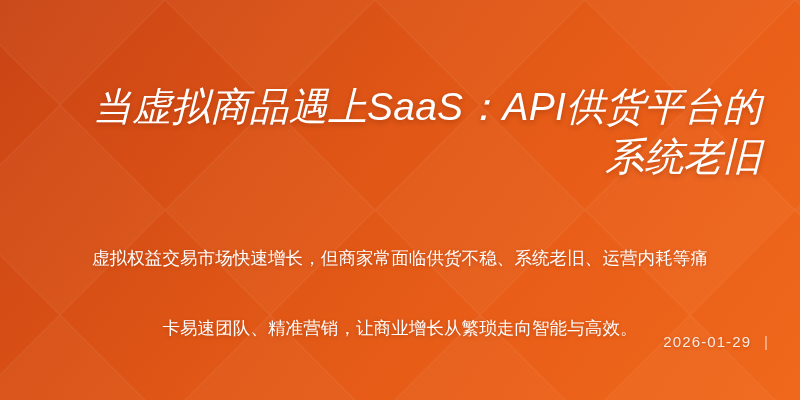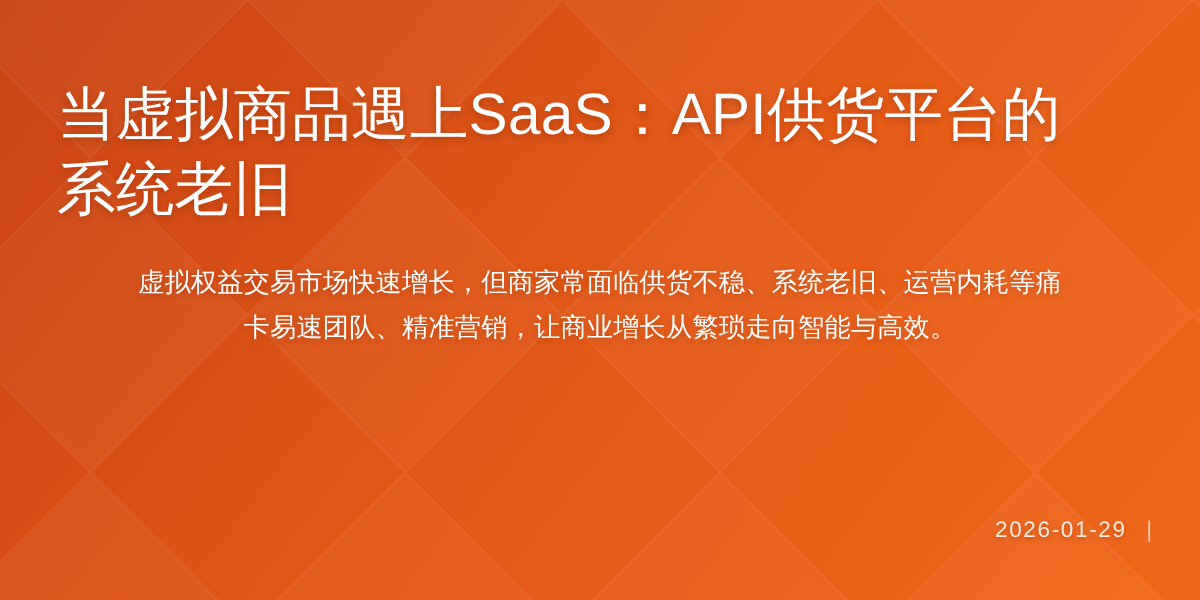--- a/index.html
+++ b/index.html
@@ -33,23 +33,24 @@
   #content {
     position: absolute;
     inset: 0;
     display: flex;
     flex-direction: column;
     align-items: center;
     z-index: 3;
   }
 
   .title-block {
-    margin-top: 52px;
+    margin-top: 82px;
     width: 724px;
-    text-align: left;
+    text-align: right;
+    font-style: italic;
   }
 
   .title-line {
     color: #ffffff;
     font-size: 39px;
     line-height: 50px;
     font-weight: 400;
     letter-spacing: 0.2px;
     text-shadow: 0 2px 5px rgba(120, 32, 0, 0.38);
     white-space: nowrap;
@@ -62,26 +63,27 @@
   }
 
   .desc-line {
     color: #ffffff;
     font-size: 17.5px;
     line-height: 29.5px;
     font-weight: 400;
     letter-spacing: 0.1px;
     text-shadow: 0 1px 4px rgba(120, 32, 0, 0.32);
     white-space: nowrap;
+    margin-top: 40px;
   }
 
   .meta-block {
     position: absolute;
     right: 32px;
-    bottom: 36px;
+    bottom: 48px;
     display: flex;
     align-items: center;
     gap: 13px;
   }
 
   .meta-date,
   .meta-author {
     color: #fdeae0;
     font-size: 15px;
     line-height: 20px;

